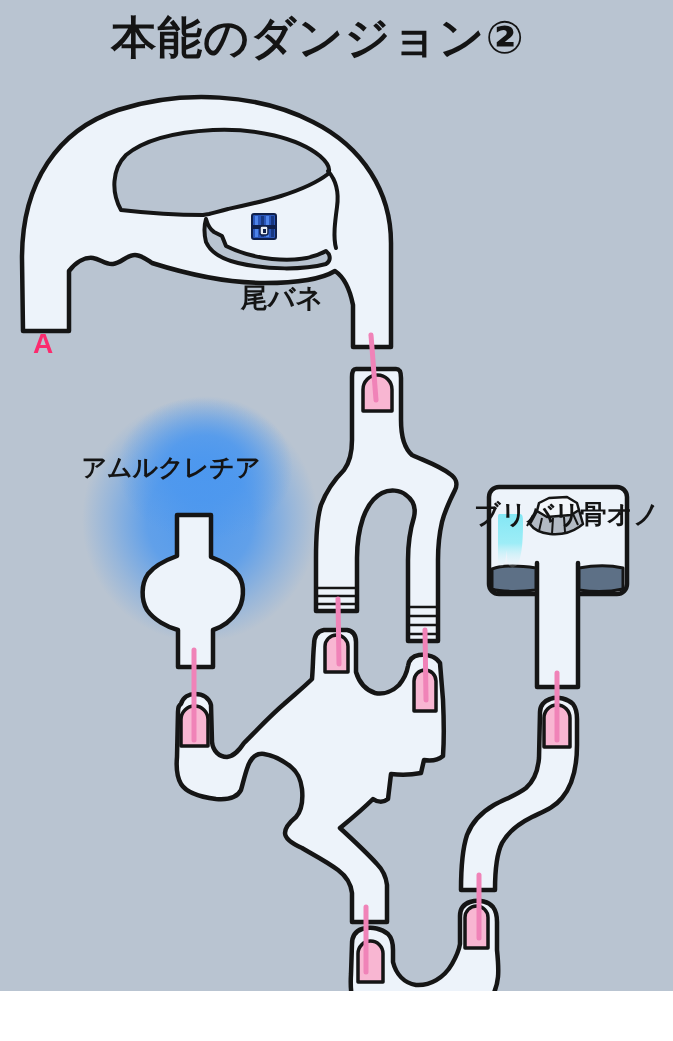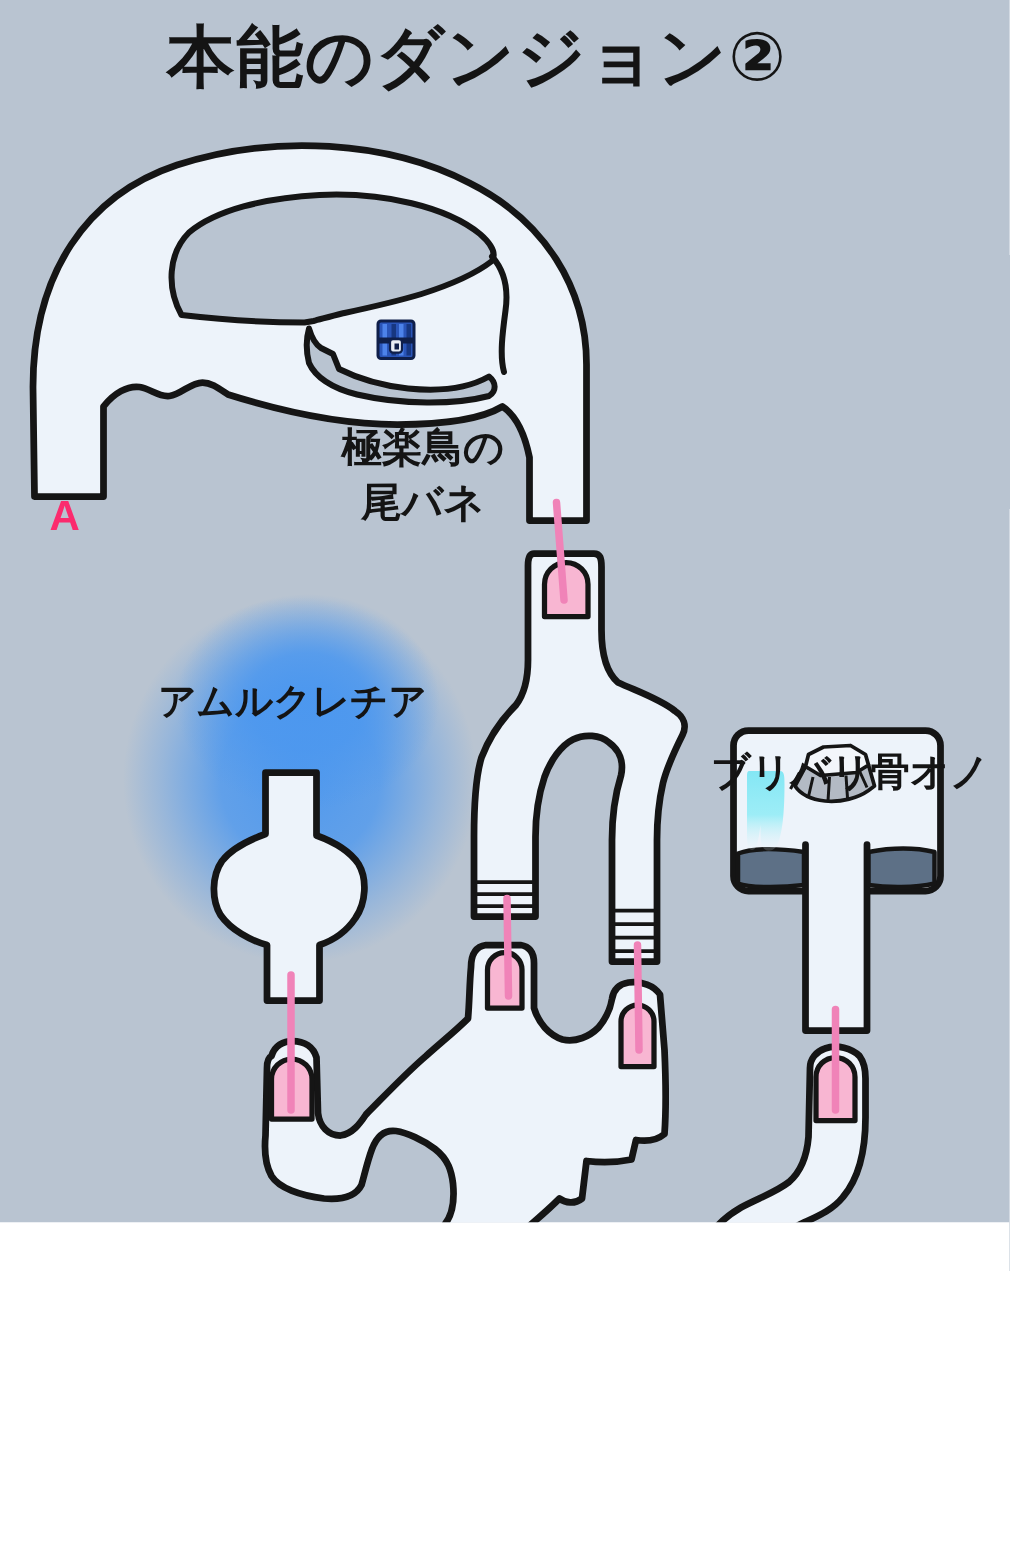--- a/index.html
+++ b/index.html
@@ -3,35 +3,35 @@
 <meta charset="utf-8">
 <style>
   :root{
     --bg:#b9c4d1; --corridor:#edf3fa; --outline:#151515;
     --door-pink:#f8b6d2; --line-pink:#f083b8; --accent-pink-red:#fb2b6e;
     --glow-blue:#4b97ef; --waterfall-cyan:#7ee6f4; --ledge-dark:#5d7086;
     --text:#141414; --watermark:rgba(255,255,255,0.55);
   }
   html,body{margin:0;padding:0;}
   .stage{
-    position:relative; width:673px; height:815px; background:var(--bg);
+    position:relative; width:673px; height:991px; background:var(--bg);
     overflow:hidden; font-family:"Liberation Sans","DejaVu Sans",sans-serif;
   }
   .stage svg{position:absolute;left:0;top:0;}
   .corridor{fill:var(--corridor);stroke:var(--outline);stroke-width:4.5;stroke-linejoin:round;stroke-linecap:round;}
   .hole{fill:var(--bg);stroke:var(--outline);stroke-width:4;stroke-linejoin:round;}
   .wall-line{fill:none;stroke:var(--outline);stroke-width:4;stroke-linecap:round;}
   .door{fill:var(--door-pink);stroke:var(--outline);stroke-width:3.5;stroke-linejoin:round;}
   .pink-line{stroke:var(--line-pink);stroke-width:5;stroke-linecap:round;fill:none;}
   .stair-line{stroke:var(--outline);stroke-width:2.5;stroke-linecap:round;}
   .ledge{fill:var(--ledge-dark);stroke:var(--outline);stroke-width:3;stroke-linejoin:round;}
   .txt{position:absolute;color:var(--text);white-space:nowrap;}
   .title{left:88px;top:8px;width:460px;text-align:center;font-size:45px;font-weight:700;letter-spacing:1px;}
   .feather{left:208px;top:280px;width:148px;text-align:center;font-size:27px;font-weight:600;line-height:37px;}
-  .amuru{left:104px;top:451px;width:182px;text-align:center;font-size:25px;font-weight:600;}
+  .amuru{left:80px;top:451px;width:182px;text-align:center;font-size:25px;font-weight:600;}
   .boneaxe{left:474px;top:451px;font-size:26px;font-weight:600;margin-top:46px;}
   .mark-a{left:33px;top:328px;font-size:28px;font-weight:700;color:var(--accent-pink-red);}
   .watermark{left:150px;top:258px;font-size:19px;letter-spacing:1px;color:var(--watermark);font-weight:600;}
 </style>
 </head>
 <body>
 
 <div class="stage">
 
   <svg width="673" height="1041" viewBox="0 0 673 1041">
@@ -254,19 +254,18 @@
     <line class="pink-line" x1="194" y1="650" x2="194" y2="740"></line>
     <line class="pink-line" x1="338" y1="599" x2="339" y2="664"></line>
     <line class="pink-line" x1="425" y1="630" x2="426" y2="700"></line>
     <line class="pink-line" x1="557" y1="673" x2="557" y2="740"></line>
     <line class="pink-line" x1="366" y1="907" x2="366" y2="972"></line>
     <line class="pink-line" x1="479" y1="875" x2="479" y2="938"></line>
   </svg>
 
   <div class="txt title">本能のダンジョン②</div>
   <div class="txt feather">
-    <div>極楽鳥の</div>
     <div>尾バネ</div>
   </div>
   <div class="txt mark-a">A</div>
   <div class="txt amuru">アムルクレチア</div>
   <div class="txt boneaxe">ブリバリ骨オノ</div>
 </div>
 
 </body></html>

